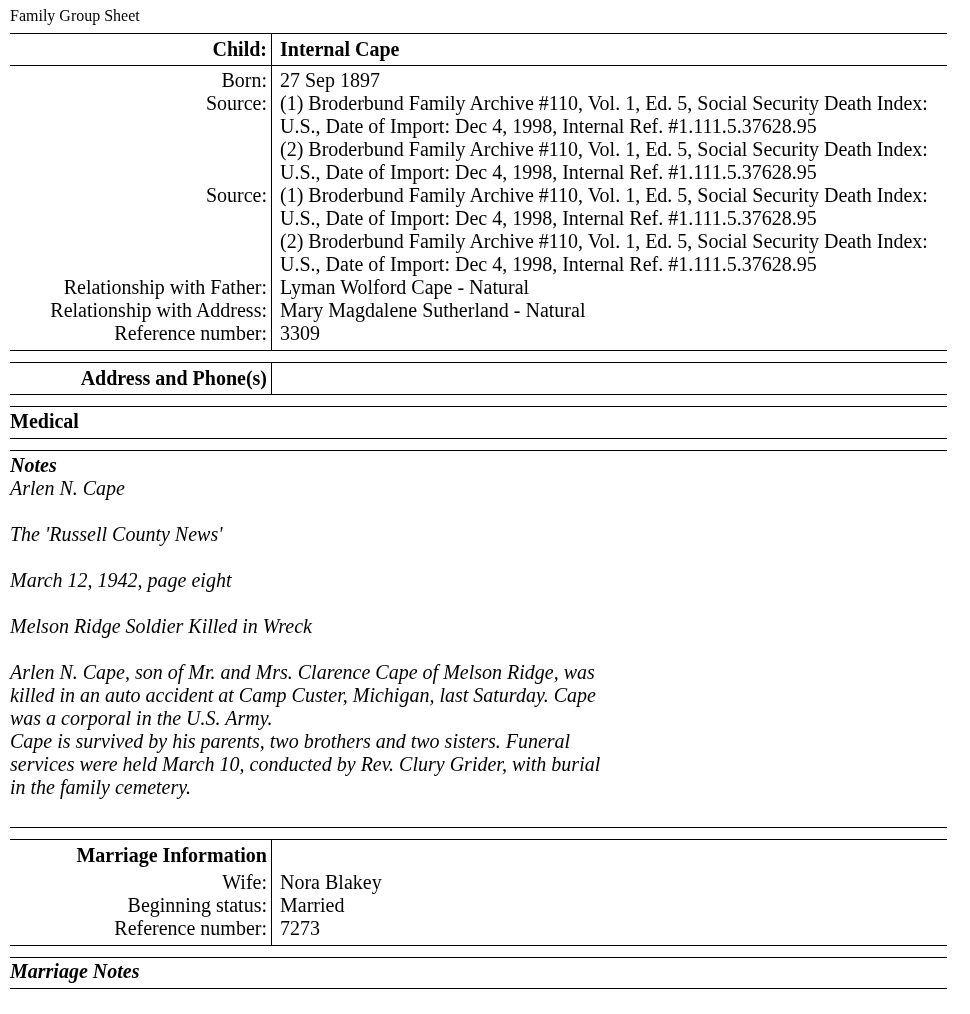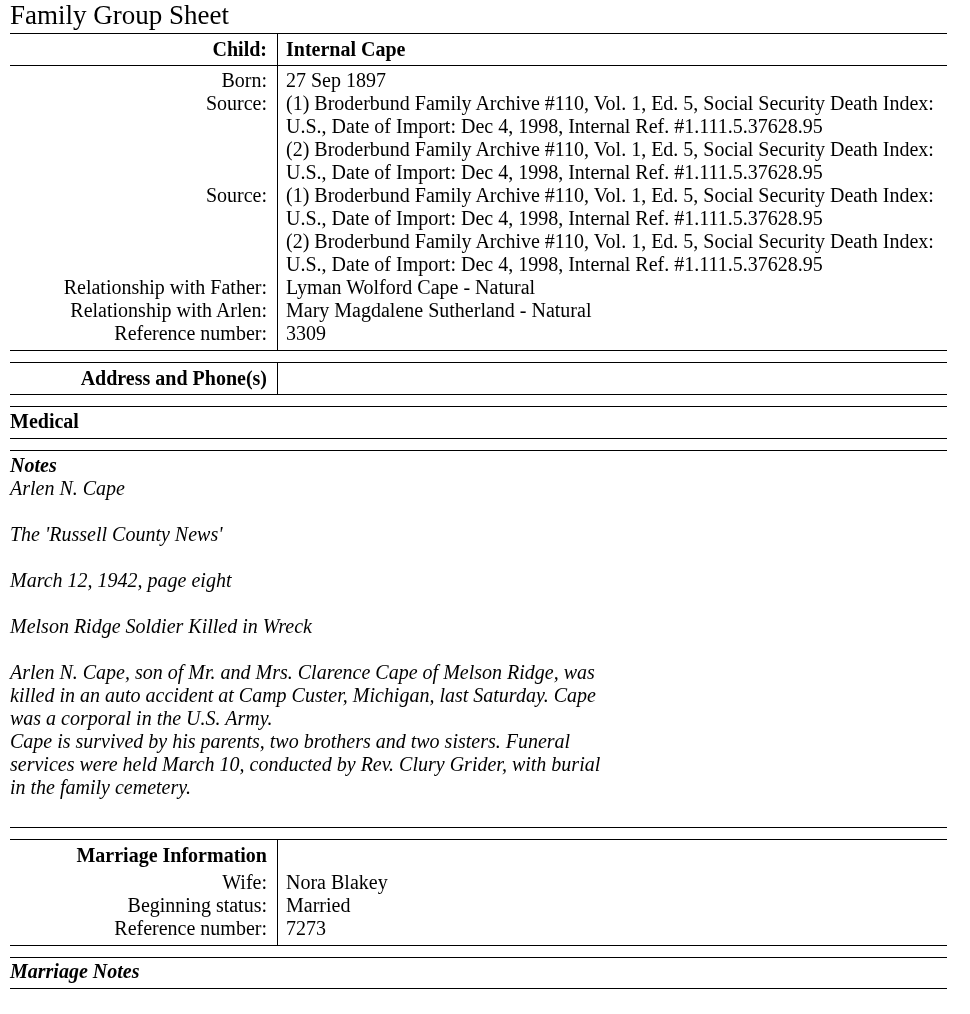--- a/index.html
+++ b/index.html
@@ -14,35 +14,35 @@
     font-family: "Liberation Serif", "DejaVu Serif", serif;
     font-size: 20px;
     line-height: 23px;
   }
   .page {
     padding: 4px 23px 0 10px; 
   }
   .doc-title {
     margin: 0 0 6px 0;
     font-weight: normal;
-    font-size: 27px;
+    font-size: 16px;
   }
   table.grid {
     width: 100%;
     border-collapse: collapse;
     table-layout: fixed;
     border-top: 1px solid #000;
     border-bottom: 1px solid #000;
   }
   td { vertical-align: top; }
   td.label-col {
     width: 257px;
     border-right: 1px solid #000;
     text-align: right;
-    padding: 0 10px 0 0;
+    padding: 0 4px 0 0;
   }
   td.value-col {
     padding: 0 0 0 8px;
     white-space: pre-line;
   }
   tr.head-row td {
     font-weight: bold;
     padding-top: 4px;
     padding-bottom: 4px;
   }
@@ -100,21 +100,21 @@
       <td class="value-col">(1) Broderbund Family Archive #110, Vol. 1, Ed. 5, Social Security Death Index:
 U.S., Date of Import: Dec 4, 1998, Internal Ref. #1.111.5.37628.95
 (2) Broderbund Family Archive #110, Vol. 1, Ed. 5, Social Security Death Index:
 U.S., Date of Import: Dec 4, 1998, Internal Ref. #1.111.5.37628.95</td>
     </tr>
     <tr>
       <td class="label-col">Relationship with Father:</td>
       <td class="value-col">Lyman Wolford Cape - Natural</td>
     </tr>
     <tr>
-      <td class="label-col">Relationship with Arlen:</td>
+      <td class="label-col">Relationship with Address:</td>
       <td class="value-col">Mary Magdalene Sutherland - Natural</td>
     </tr>
     <tr class="last-row">
       <td class="label-col">Reference number:</td>
       <td class="value-col">3309</td>
     </tr>
   </tbody>
     </table>
 
   <table class="grid section">

